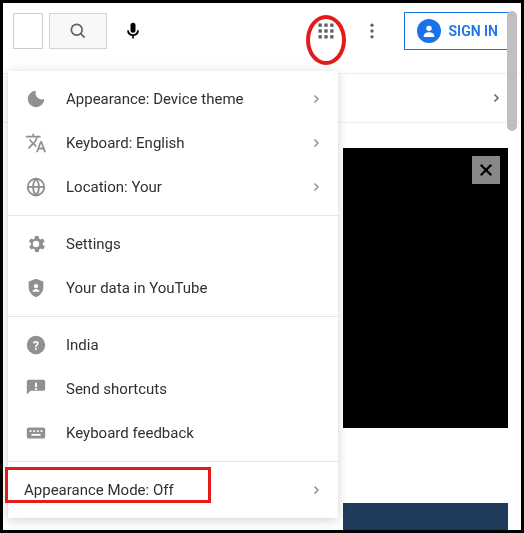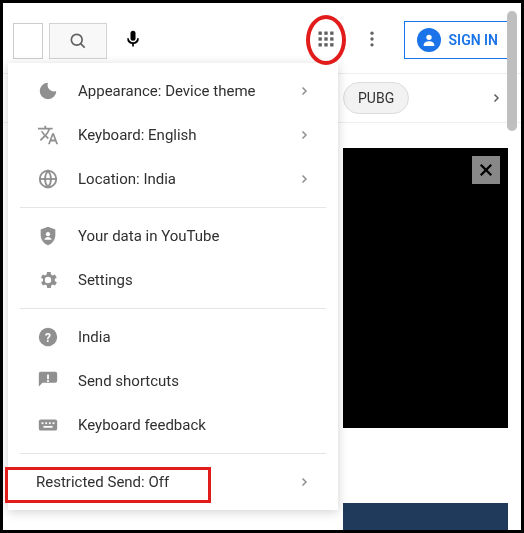--- a/index.html
+++ b/index.html
@@ -7,21 +7,21 @@
     font-family: Roboto, Arial, sans-serif;
     background: #fff;
     width: 524px;
     height: 533px;
     position: relative;
     overflow: hidden;
     border: 3px solid #000;
   }
   .topbar {
     display: flex;
-    align-items: flex-end;
+    align-items: center;
     height: 56px;
     padding: 0 10px;
     gap: 6px;
   }
   .search-box {
     width: 30px;
     height: 36px;
     border: 1px solid #ccc;
     background: #fff;
   }
@@ -141,27 +141,27 @@
     position: absolute;
     right: 4px;
     top: 8px;
     width: 10px;
     height: 120px;
     background: #bfbfbf;
     border-radius: 5px;
   }
   .menu {
     position: absolute;
-    top: 60px;
+    top: 68px;
     left: 5px;
     width: 330px;
     background: #fff;
     box-shadow: 0 2px 10px rgba(0,0,0,.18);
     z-index: 40;
-    padding: 6px 12px;
+    padding: 6px 0;
     display: flex;
     flex-direction: column;
   }
   .menu-item {
     display: flex;
     align-items: center;
     height: 44px;
     padding: 0 16px;
     color: #303030;
     font-size: 15px;
@@ -250,23 +250,20 @@
           <path d="M4 20c0-4 4-6 8-6s8 2 8 6v1H4z"></path>
         </svg>
     </span>
     <span>SIGN IN</span>
   </div>
 </div>
 
 <div class="red-ellipse"></div>
 
 <div class="chips-row">
-  <div class="chip" style="margin-left:340px">
-    <span>PUBG</span>
-  </div>
   <div class="chip-right-arrow">
     <span>
       <svg width="12" height="12" viewBox="0 0 24 24" fill="none" stroke="#606060" stroke-width="3">
           <polyline points="9 5 16 12 9 19"></polyline>
         </svg>
     </span>
   </div>
 </div>
 
 <div class="video-thumb">
@@ -311,45 +308,45 @@
     </span>
   </div>
   <div class="menu-item">
     <span class="menu-icon">
       <svg width="22" height="22" viewBox="0 0 24 24" fill="none" stroke="#909090" stroke-width="2">
           <circle cx="12" cy="12" r="9"></circle>
           <line x1="3" y1="12" x2="21" y2="12"></line>
           <path d="M12 3a14 14 0 0 1 0 18a14 14 0 0 1 0-18z"></path>
         </svg>
     </span>
-    <span class="label">Location: India</span>
+    <span class="label">Location: Your</span>
     <span class="chev">
       <svg width="12" height="12" viewBox="0 0 24 24" fill="none" stroke="#909090" stroke-width="3">
           <polyline points="9 5 16 12 9 19"></polyline>
         </svg>
     </span>
   </div>
   <div class="menu-divider"></div>
+  <div class="menu-item">
+    <span class="menu-icon">
+      <svg width="22" height="22" viewBox="0 0 24 24" fill="#909090">
+          <path d="M19.4 13a7.8 7.8 0 0 0 0-2l2.1-1.6-2-3.4-2.5 1a7.6 7.6 0 0 0-1.7-1l-.4-2.6h-4l-.4 2.6a7.6 7.6 0 0 0-1.7 1l-2.5-1-2 3.4L6.6 11a7.8 7.8 0 0 0 0 2l-2.1 1.6 2 3.4 2.5-1a7.6 7.6 0 0 0 1.7 1l.4 2.6h4l.4-2.6a7.6 7.6 0 0 0 1.7-1l2.5 1 2-3.4zM12 15.5A3.5 3.5 0 1 1 15.5 12 3.5 3.5 0 0 1 12 15.5z"></path>
+        </svg>
+    </span>
+    <span class="label">Settings</span>
+  </div>
   <div class="menu-item">
     <span class="menu-icon">
       <svg width="22" height="22" viewBox="0 0 24 24" fill="#909090">
           <path d="M12 2 4 5v6c0 5 3.4 9.7 8 11 4.6-1.3 8-6 8-11V5z"></path>
           <circle cx="12" cy="10" r="2.3" fill="#fff"></circle>
           <path d="M8 16c.6-2 2.3-3 4-3s3.4 1 4 3" fill="#fff"></path>
         </svg>
     </span>
     <span class="label">Your data in YouTube</span>
-  </div>
-  <div class="menu-item">
-    <span class="menu-icon">
-      <svg width="22" height="22" viewBox="0 0 24 24" fill="#909090">
-          <path d="M19.4 13a7.8 7.8 0 0 0 0-2l2.1-1.6-2-3.4-2.5 1a7.6 7.6 0 0 0-1.7-1l-.4-2.6h-4l-.4 2.6a7.6 7.6 0 0 0-1.7 1l-2.5-1-2 3.4L6.6 11a7.8 7.8 0 0 0 0 2l-2.1 1.6 2 3.4 2.5-1a7.6 7.6 0 0 0 1.7 1l.4 2.6h4l.4-2.6a7.6 7.6 0 0 0 1.7-1l2.5 1 2-3.4zM12 15.5A3.5 3.5 0 1 1 15.5 12 3.5 3.5 0 0 1 12 15.5z"></path>
-        </svg>
-    </span>
-    <span class="label">Settings</span>
   </div>
   <div class="menu-divider"></div>
   <div class="menu-item">
     <span class="menu-icon">
       <svg width="22" height="22" viewBox="0 0 24 24" fill="#909090">
           <circle cx="12" cy="12" r="10"></circle>
           <text x="12" y="17" font-size="13" text-anchor="middle" fill="#fff" font-weight="bold">?</text>
         </svg>
     </span>
     <span class="label">India</span>
@@ -372,21 +369,21 @@
           <rect x="9" y="9" width="2" height="2" fill="#fff"></rect>
           <rect x="13" y="9" width="2" height="2" fill="#fff"></rect>
           <rect x="17" y="9" width="2" height="2" fill="#fff"></rect>
           <rect x="7" y="13" width="10" height="2" fill="#fff"></rect>
         </svg>
     </span>
     <span class="label">Keyboard feedback</span>
   </div>
   <div class="menu-divider"></div>
   <div class="menu-item">
-    <span class="label" style="margin-left:0">Restricted Send: Off</span>
+    <span class="label" style="margin-left:0">Appearance Mode: Off</span>
     <span class="chev">
       <svg width="12" height="12" viewBox="0 0 24 24" fill="none" stroke="#909090" stroke-width="3">
           <polyline points="9 5 16 12 9 19"></polyline>
         </svg>
     </span>
   </div>
 </div>
 
 <div class="red-rect"></div>
 

